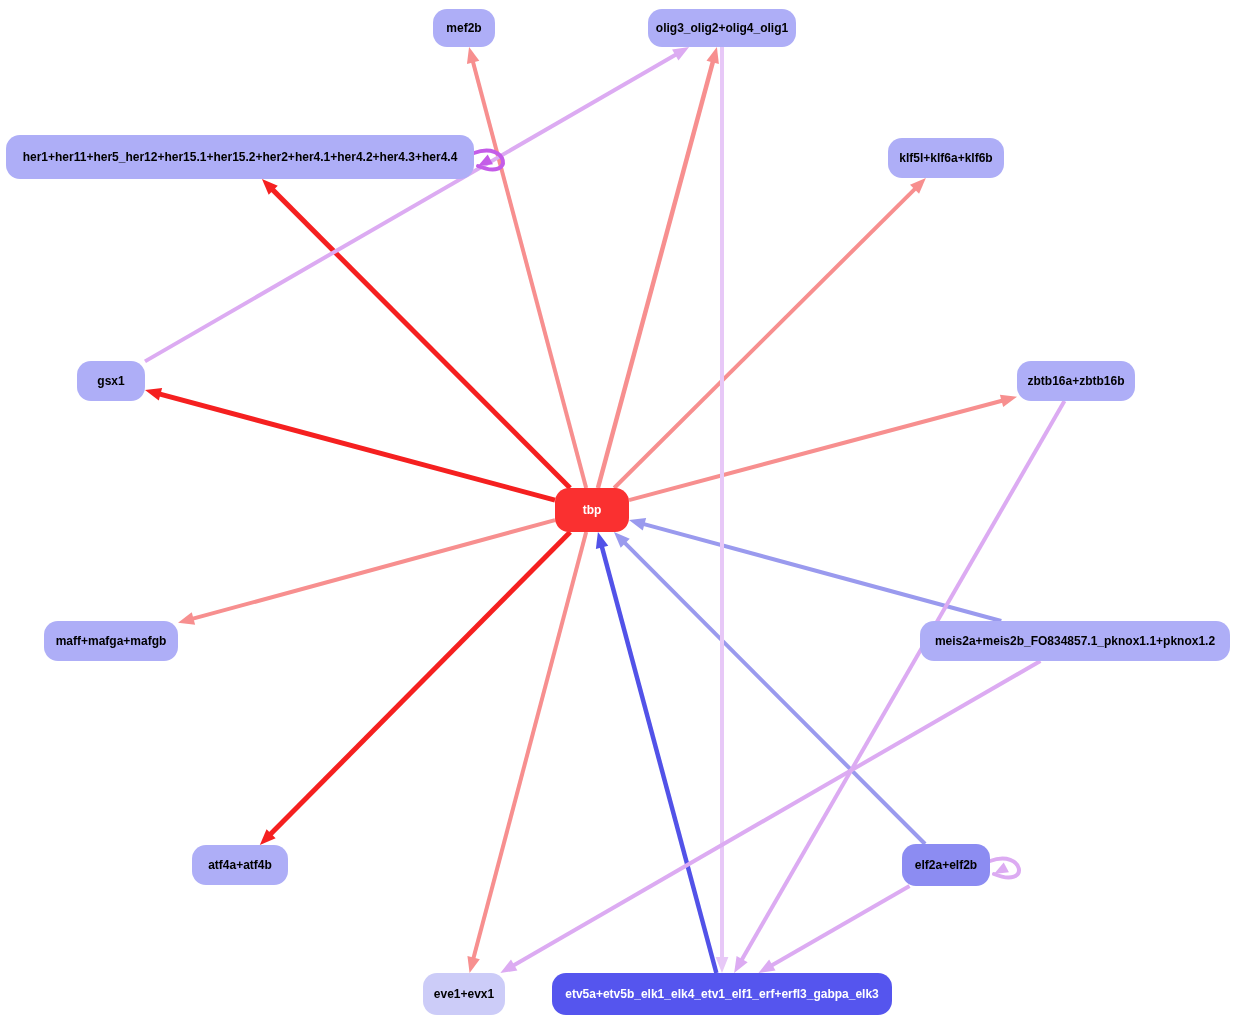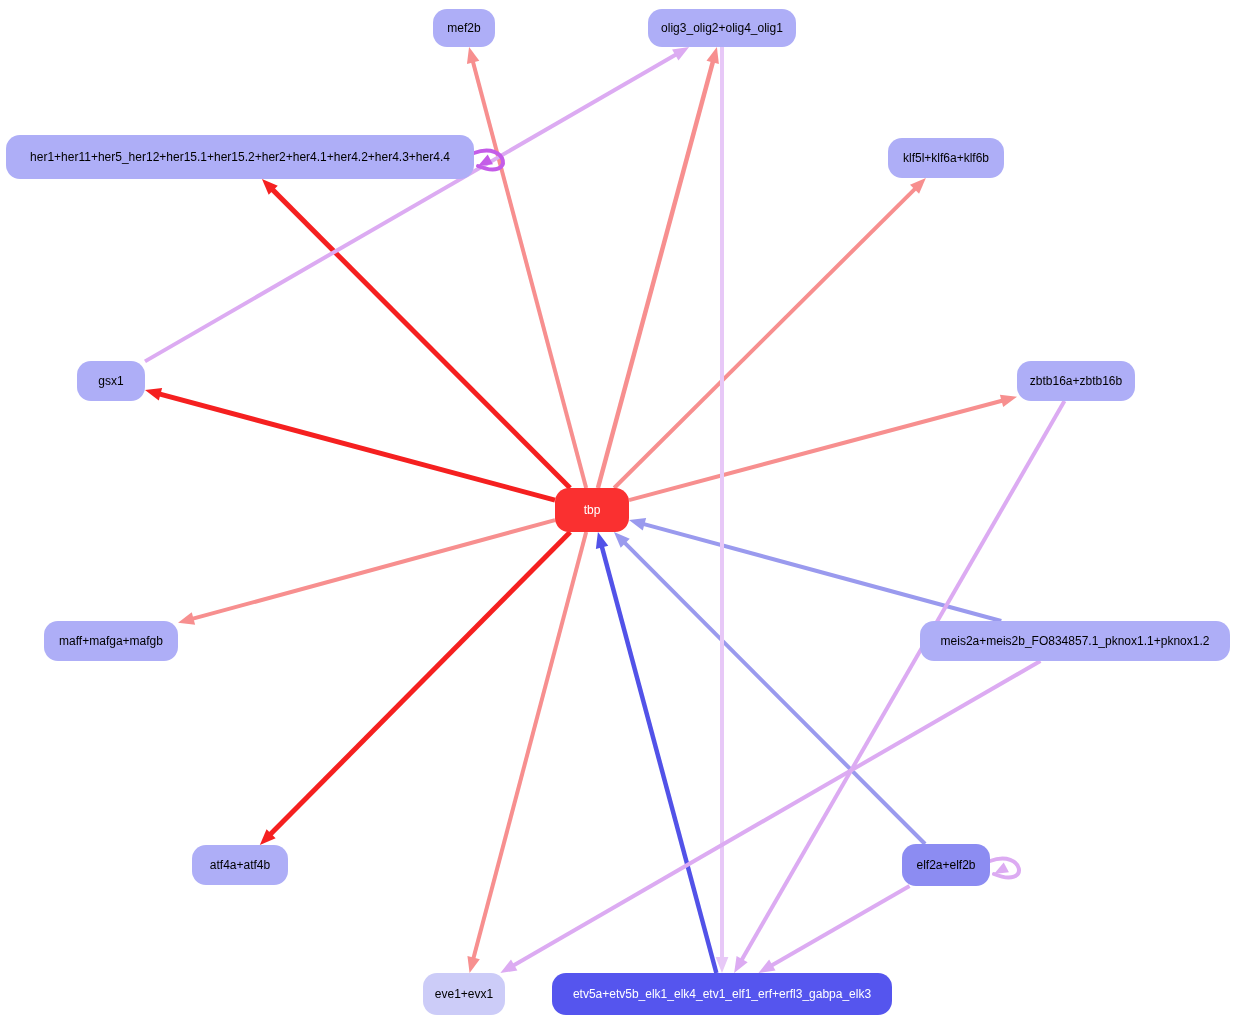--- a/index.html
+++ b/index.html
@@ -12,20 +12,21 @@
     font-family: "Liberation Sans", sans-serif;
     width: 1238px;
     height: 1023px;
     overflow: hidden;
   }
   #graph-root {
     position: relative;
     width: 1238px;
     height: 1023px;
     background: #ffffff;
+    font-weight: bold;
   }
   svg#network {
     display: block;
     width: 1238px;
     height: 1023px;
   }
   .node-rect {
     stroke: none;
   }
   .node-label {

